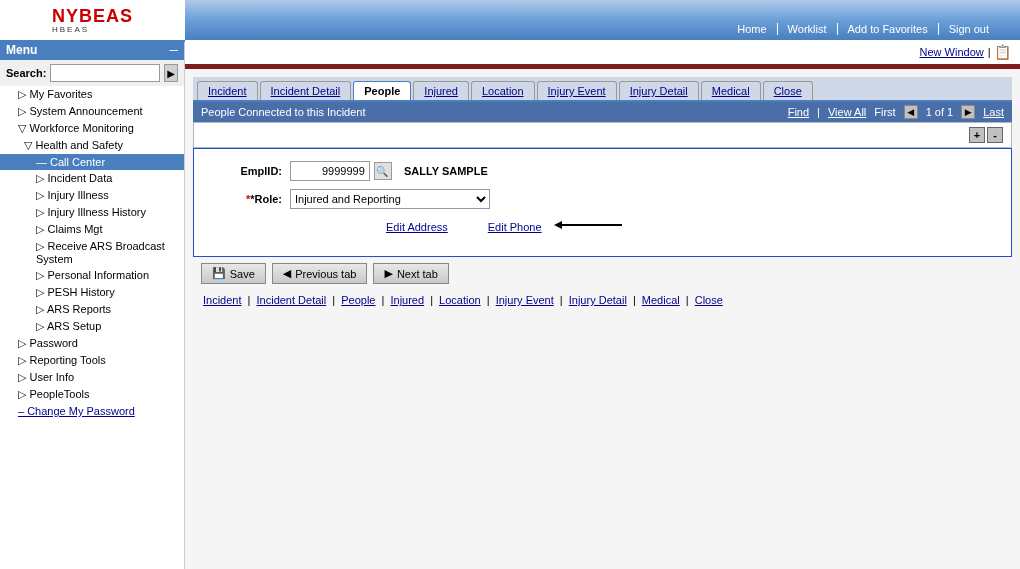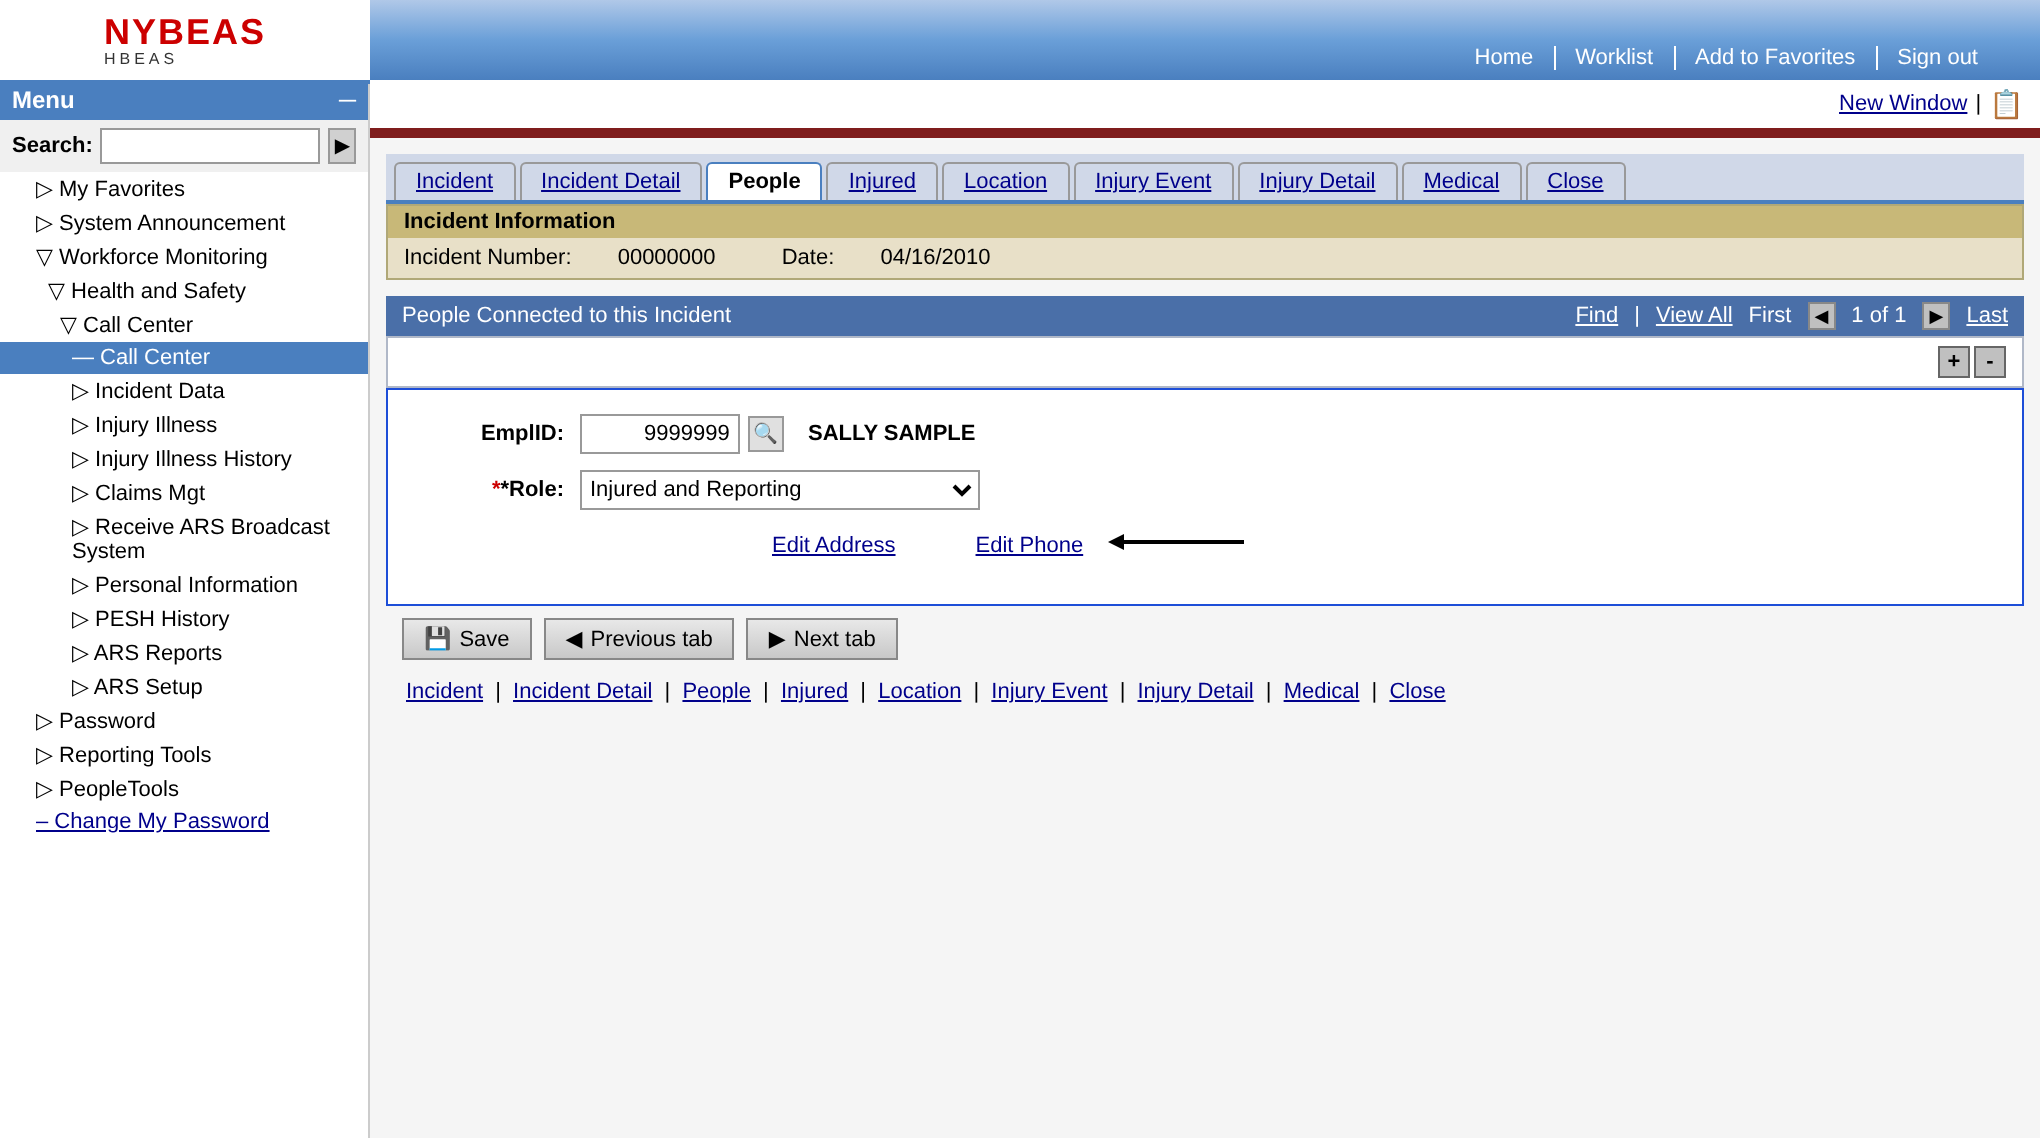--- a/index.html
+++ b/index.html
@@ -114,33 +114,33 @@
     <div class="sidebar-search">
       <label>Search:</label>
       <input type="text" class="" style="width: 110px; height: 18px; border: 1px solid rgb(153, 153, 153); font-size: 11px;">
       <button class="sidebar-search-btn">▶</button>
     </div>
 
     <div class="sidebar-item indent1">▷ My Favorites</div>
     <div class="sidebar-item indent1">▷ System Announcement</div>
     <div class="sidebar-item indent1">▽ Workforce Monitoring</div>
     <div class="sidebar-item indent2">▽ Health and Safety</div>
-    <div class="sidebar-item indent3">▽ Call Center</div>
     <div class="sidebar-item indent4 selected">— Call Center</div>
     <div class="sidebar-item indent4">▷ Incident Data</div>
     <div class="sidebar-item indent4">▷ Injury Illness</div>
     <div class="sidebar-item indent4">▷ Injury Illness History</div>
     <div class="sidebar-item indent4">▷ Claims Mgt</div>
     <div class="sidebar-item indent4">▷ Receive ARS Broadcast System</div>
     <div class="sidebar-item indent4">▷ Personal Information</div>
     <div class="sidebar-item indent4">▷ PESH History</div>
     <div class="sidebar-item indent4">▷ ARS Reports</div>
     <div class="sidebar-item indent4">▷ ARS Setup</div>
     <div class="sidebar-item indent1">▷ Password</div>
     <div class="sidebar-item indent1">▷ Reporting Tools</div>
+    <div class="sidebar-item indent1">▷ User Info</div>
     <div class="sidebar-item indent1">▷ PeopleTools</div>
     <div class="sidebar-item indent1 link-item">– Change My Password</div>
   </div>
 
   <div class="content-area">
 
     <div class="content-top-bar">
       <a>New Window</a>
       <span>|</span>
       <span style="cursor:pointer; font-size:14px; color:#333;">📋</span>
@@ -153,29 +153,20 @@
         <div class="tab">Incident Detail</div>
         <div class="tab active">People</div>
         <div class="tab">Injured</div>
         <div class="tab">Location</div>
         <div class="tab">Injury Event</div>
         <div class="tab">Injury Detail</div>
         <div class="tab">Medical</div>
         <div class="tab">Close</div>
       </div>
 
-      <div class="info-panel">
-        <div class="info-panel-header">Incident Information</div>
-        <div class="info-panel-body">
-          <span>Incident Number:</span>
-          <span style="margin-right:30px;">00000000</span>
-          <span>Date:</span>
-          <span>04/16/2010</span>
-        </div>
-      </div>
 
       <div>
         <div class="section-header">
           <span>People Connected to this Incident</span>
           <div class="section-header-right">
             <a>Find</a>
             <span>|</span>
             <a>View All</a>
             <span>First</span>
             <button class="page-btn">◀</button>

